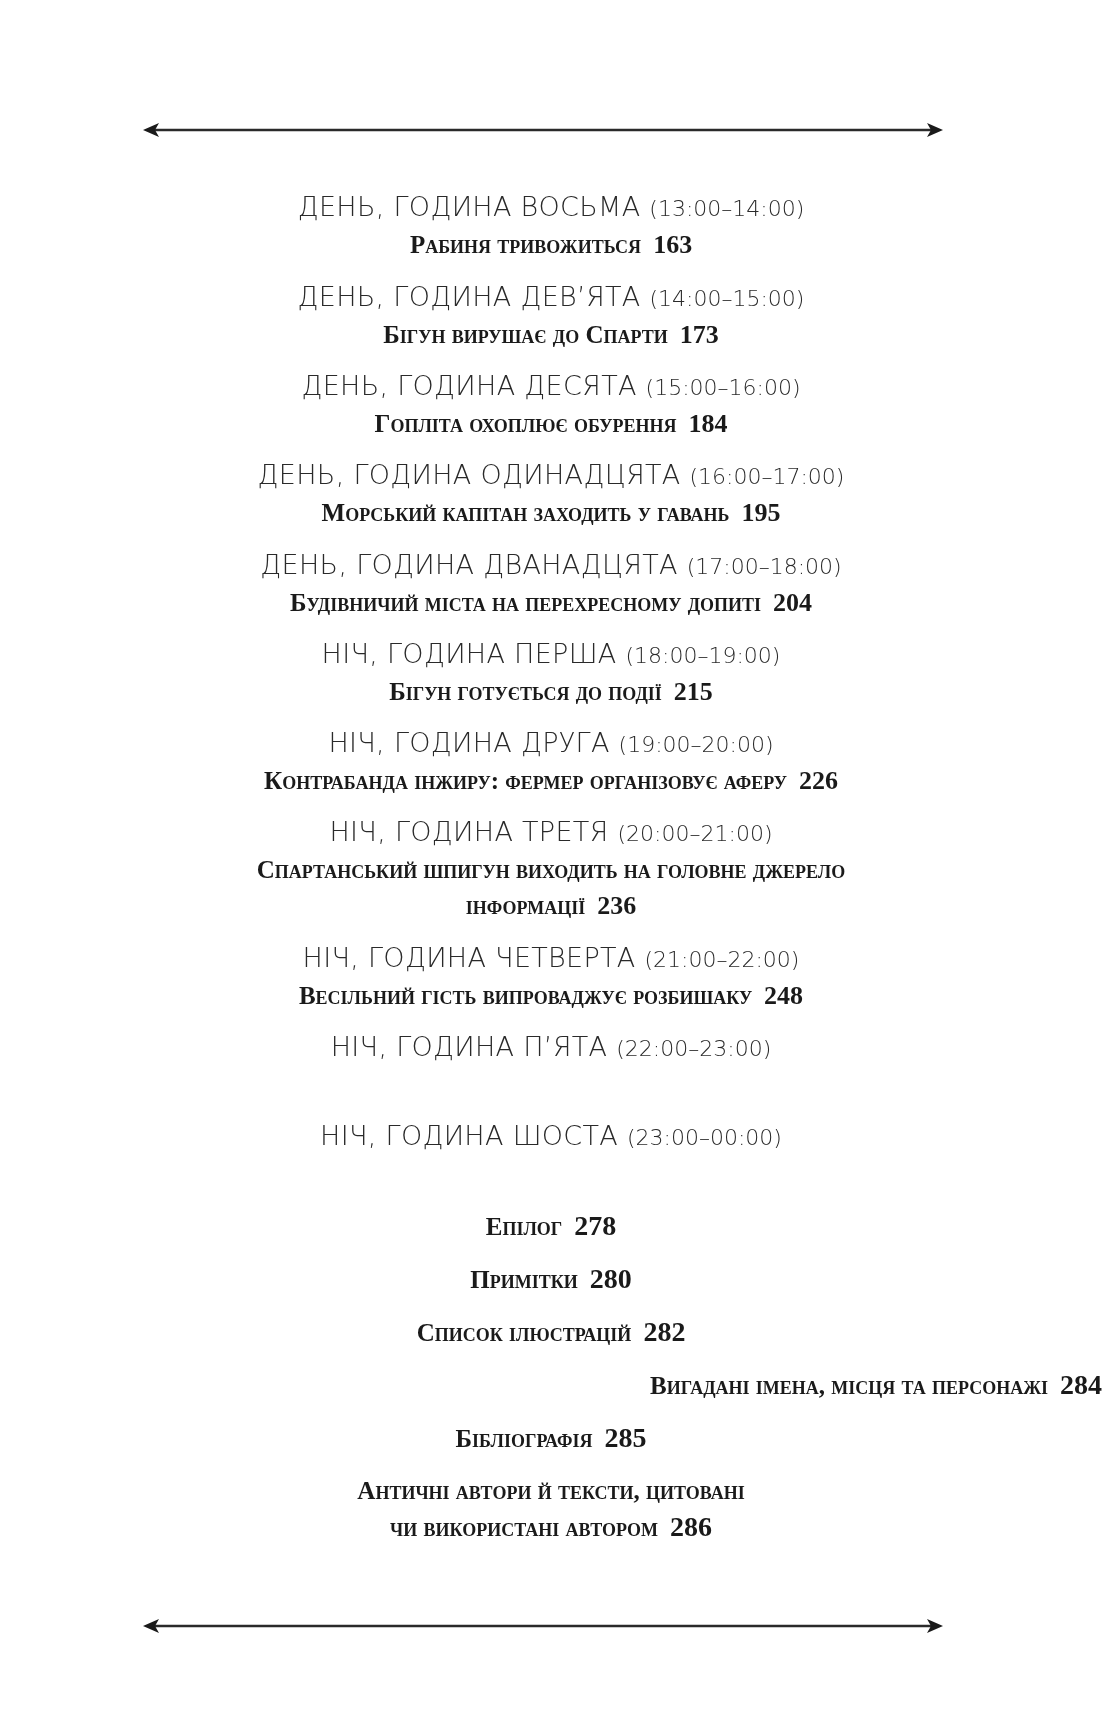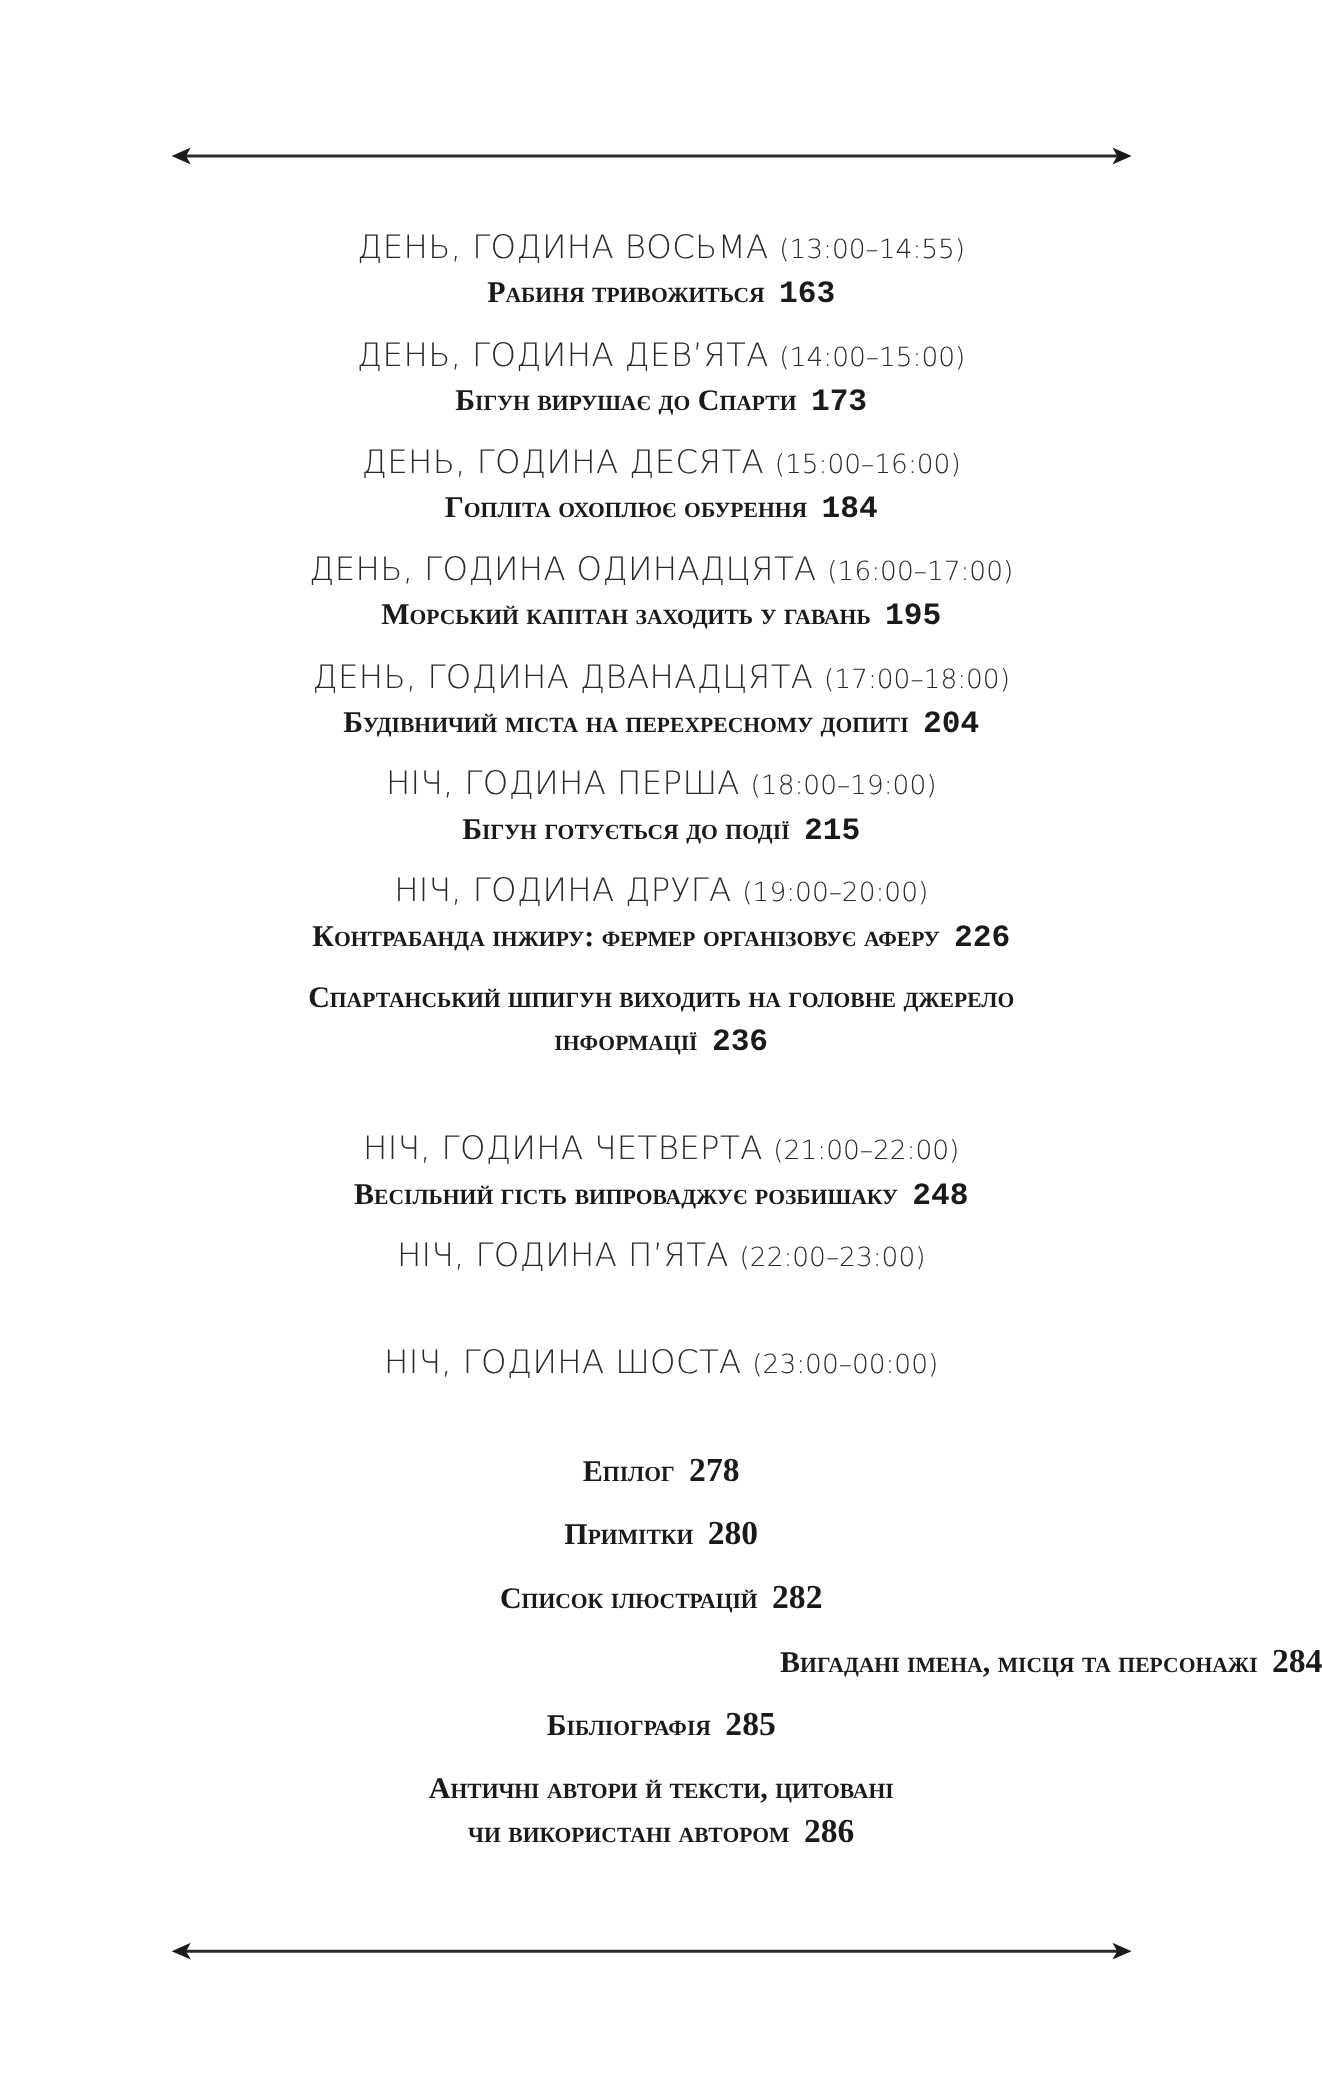--- a/index.html
+++ b/index.html
@@ -19,21 +19,21 @@
   .hour .time { font-size: 22px; letter-spacing: 0; }
   .title {
     font-family: "Liberation Serif", serif;
     font-weight: bold;
     font-size: 25px;
     font-variant: small-caps;
     color: #1a1a1a;
     line-height: 36px;
     white-space: nowrap;
   }
-  .title .page { margin-left: 12px; font-variant: normal; font-size: 26px; font-family: Liberation Mono, monospace; }
+  .title .page { margin-left: 12px; font-variant: normal; font-size: 26px; }
   .back {
     font-family: "Liberation Serif", serif;
     font-weight: bold;
     font-size: 25px;
     font-variant: small-caps;
     line-height: 36px;
     white-space: nowrap;
   }
   .back .page { margin-left: 12px; font-variant: normal; font-size: 28px; }
 </style>
@@ -42,21 +42,21 @@
 
 <div class="rule" style="top:122px;">
   <svg width="800" height="16" viewBox="0 0 800 16">
     <line x1="12" y1="8" x2="788" y2="8" stroke="#2a2a2a" stroke-width="2.4"></line>
     <path d="M0 8 L16 1 L12 8 L16 15 Z" fill="#1a1a1a"></path>
     <path d="M800 8 L784 1 L788 8 L784 15 Z" fill="#1a1a1a"></path>
   </svg>
 </div>
 
 <div class="entry" style="top:189px;">
-  <div class="hour"><span>ДЕНЬ, ГОДИНА ВОСЬМА</span> <span class="time">(13:00–14:55)</span></div>
+  <div class="hour"><span>ДЕНЬ, ГОДИНА ВОСЬМА</span> <span class="time">(13:00–14:00)</span></div>
   <div class="title"><span>Рабиня тривожиться</span><span class="page">163</span></div>
 </div>
 
 <div class="entry" style="top:279px;">
   <div class="hour"><span>ДЕНЬ, ГОДИНА ДЕВ’ЯТА</span> <span class="time">(14:00–15:00)</span></div>
   <div class="title"><span>Бігун вирушає до Спарти</span><span class="page">173</span></div>
 </div>
 
 <div class="entry" style="top:368px;">
   <div class="hour"><span>ДЕНЬ, ГОДИНА ДЕСЯТА</span> <span class="time">(15:00–16:00)</span></div>
@@ -77,20 +77,21 @@
   <div class="hour"><span>НІЧ, ГОДИНА ПЕРША</span> <span class="time">(18:00–19:00)</span></div>
   <div class="title"><span>Бігун готується до події</span><span class="page">215</span></div>
 </div>
 
 <div class="entry" style="top:725px;">
   <div class="hour"><span>НІЧ, ГОДИНА ДРУГА</span> <span class="time">(19:00–20:00)</span></div>
   <div class="title"><span>Контрабанда інжиру:  фермер організовує аферу</span><span class="page">226</span></div>
 </div>
 
 <div class="entry" style="top:814px;">
+  <div class="hour"><span>НІЧ, ГОДИНА ТРЕТЯ</span> <span class="time">(20:00–21:00)</span></div>
   <div class="title"><span>Спартанський шпигун виходить на головне джерело</span></div>
   <div class="title"><span>інформації</span><span class="page">236</span></div>
 </div>
 
 <div class="entry" style="top:940px;">
   <div class="hour"><span>НІЧ, ГОДИНА ЧЕТВЕРТА</span> <span class="time">(21:00–22:00)</span></div>
   <div class="title"><span>Весільний гість випроваджує розбишаку</span><span class="page">248</span></div>
 </div>
 
 <div class="entry" style="top:1029px;">

